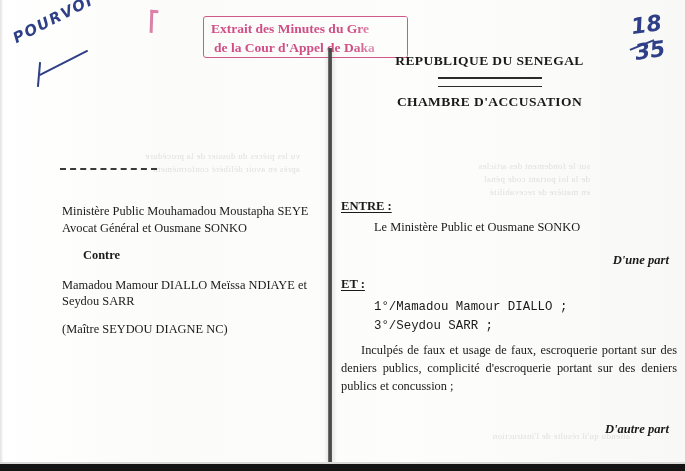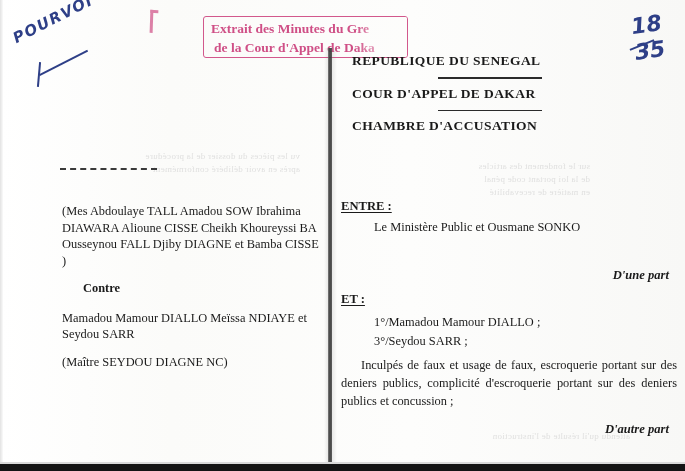--- a/index.html
+++ b/index.html
@@ -180,21 +180,21 @@
     opacity: .75;
     transform: rotate(2deg);
   }
 
   
   .head-block {
     position: absolute;
     left: 352px;
     top: 52px;
     width: 275px;
-    text-align: left;
+    text-align: center;
   }
   .head-title {
     font-weight: 700;
     font-size: 13.5px;
     letter-spacing: .4px;
     line-height: 18px;
     white-space: nowrap;
   }
   .head-rule {
     width: 104px;
@@ -255,21 +255,21 @@
     font-weight: 700;
     font-style: italic;
     font-size: 12.6px;
     padding-right: 8px;
   }
   .mt-et { margin-top: 7px; }
   .numlist {
     padding-left: 33px;
     margin-top: 5px;
   }
-  .numlist div { line-height: 18.5px; }
+  .numlist div { line-height: 18.5px; font-family: Liberation Mono, monospace; }
   .charges {
     margin-top: 6px;
     text-align: justify;
     text-justify: inter-word;
     line-height: 18px;
   }
   .charges .lead { padding-left: 20px; }
   .autre-part {
     position: absolute;
     left: 333px;
@@ -307,42 +307,41 @@
   <div class="stamp-tick"></div>
   <div class="stamp">
     <div class="stamp-line l1">Extrait des Minutes du Gre</div>
     <div class="stamp-line l2">de la Cour d'Appel de Daka</div>
     <div class="stamp-fade"></div>
   </div>
 
   <div class="head-block">
     <div class="head-title">REPUBLIQUE DU SENEGAL</div>
     <div class="head-rule"></div>
-    <div class="head-title">COUR D'APPEL DE DAKAR</div>
     <div class="head-rule"></div>
     <div class="head-title">CHAMBRE D'ACCUSATION</div>
   </div>
 
 
   <div class="dashline"></div>
 
   <div class="left-col">
-    <p>(Mes Abdoulaye TALL Amadou SOW Ibrahima DIAWARA Alioune CISSE Cheikh Khoureyssi BA Ousseynou FALL Djiby DIAGNE et Bamba CISSE )</p>
+    <p>Ministère Public Mouhamadou Moustapha SEYE Avocat Général et Ousmane SONKO</p>
     <p class="indent">Contre</p>
     <p>Mamadou Mamour DIALLO Meïssa NDIAYE et Seydou SARR</p>
     <p>(Maître SEYDOU DIAGNE NC)</p>
   </div>
 
   <div class="seam-soft"></div>
   <div class="seam"></div>
 
   <div class="right-col">
     <div class="label">ENTRE :</div>
     <div class="party">Le Ministère Public et Ousmane SONKO</div>
-    <div class="side-note" style="margin-top:31px;">D'une part</div>
+    <div class="side-note" style="margin-top:16px;">D'une part</div>
 
     <div class="label mt-et">ET :</div>
     <div class="numlist">
       <div>1°/Mamadou Mamour DIALLO ;</div>
       <div>3°/Seydou SARR ;</div>
     </div>
     <div class="charges"><span class="lead">Inculpés de faux et usage de faux, escroquerie</span> <span>portant sur des deniers publics, complicité d'escroquerie portant sur des deniers publics et concussion ;</span></div>
   </div>
 
   <div class="autre-part">D'autre part</div>

